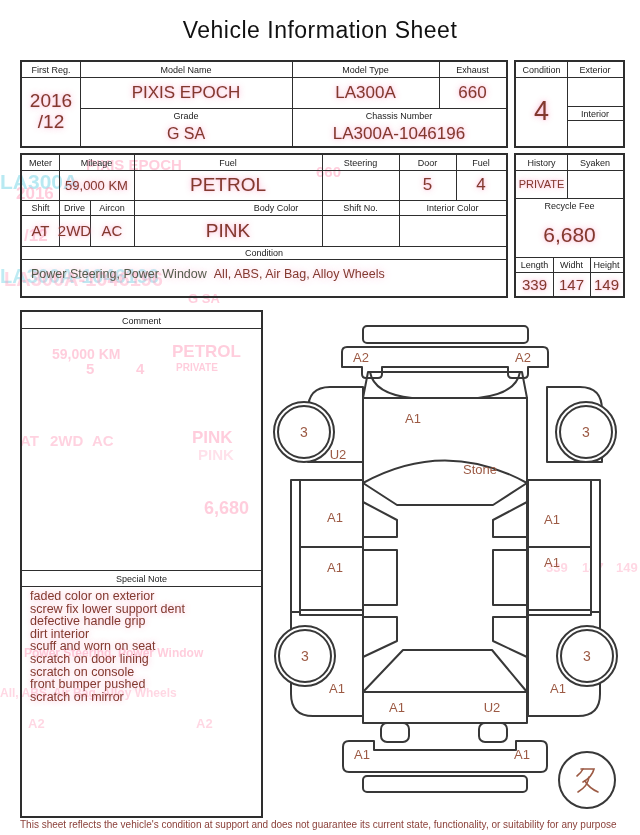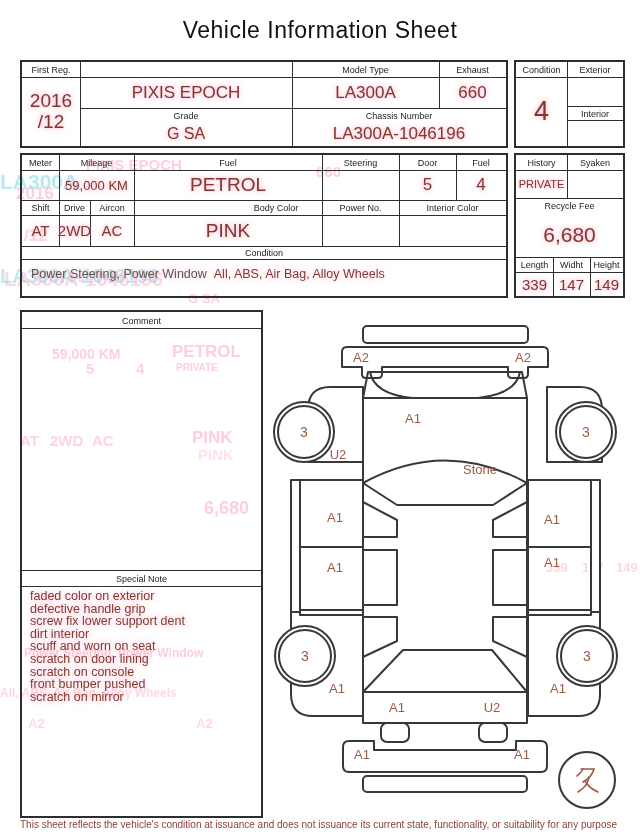--- a/index.html
+++ b/index.html
@@ -61,20 +61,21 @@
     <div class="ln" style="left:0;top:15px;width:484px;height:1px;"></div>
     <div class="ln" style="left:58px;top:46px;width:426px;height:1px;"></div>
     <div class="ln" style="left:58px;top:0;width:1px;height:84px;"></div>
     <div class="ln" style="left:270px;top:0;width:1px;height:84px;"></div>
     <div class="ln" style="left:417px;top:0;width:1px;height:46px;"></div>
     <div class="hdr" style="left:0;top:1px;width:58px;height:13px;">First Reg.</div>
     <div class="val" style="left:0;top:16px;width:58px;height:66px;font-size:19px;line-height:21px;flex-direction:column;">
       <span>2016</span>
       <span>/12</span>
     </div>
+    <div class="hdr" style="left:58px;top:1px;width:212px;height:13px;">Model Name</div>
     <div class="val" style="left:58px;top:15px;width:212px;height:31px;font-size:17px;">PIXIS EPOCH</div>
     <div class="hdr" style="left:270px;top:1px;width:147px;height:13px;">Model Type</div>
     <div class="val" style="left:270px;top:15px;width:147px;height:31px;font-size:17px;">LA300A</div>
     <div class="hdr" style="left:417px;top:1px;width:67px;height:13px;">Exhaust</div>
     <div class="val" style="left:417px;top:15px;width:67px;height:31px;font-size:17px;">660</div>
     <div class="hdr" style="left:58px;top:47px;width:212px;height:13px;">Grade</div>
     <div class="val" style="left:58px;top:60px;width:212px;height:24px;font-size:16px;">G SA</div>
     <div class="hdr" style="left:270px;top:47px;width:214px;height:13px;">Chassis Number</div>
     <div class="val" style="left:270px;top:60px;width:214px;height:24px;font-size:17px;">LA300A-1046196</div>
   </div>
@@ -113,21 +114,21 @@
     <div class="val" style="left:0;top:15px;width:37px;height:30px;font-size:13px;"></div>
     <div class="val" style="left:37px;top:15px;width:75px;height:30px;font-size:13px;">59,000 KM</div>
     <div class="val" style="left:112px;top:15px;width:188px;height:30px;font-size:19px;">PETROL</div>
     <div class="val" style="left:300px;top:15px;width:77px;height:30px;font-size:13px;"></div>
     <div class="val" style="left:377px;top:15px;width:57px;height:30px;font-size:17px;">5</div>
     <div class="val" style="left:434px;top:15px;width:50px;height:30px;font-size:17px;">4</div>
     <div class="hdr" style="left:0;top:46px;width:37px;height:13px;">Shift</div>
     <div class="hdr" style="left:37px;top:46px;width:31px;height:13px;">Drive</div>
     <div class="hdr" style="left:68px;top:46px;width:44px;height:13px;">Aircon</div>
     <div class="hdr" style="left:112px;top:46px;width:188px;height:13px;padding-left:48px;">Body Color</div>
-    <div class="hdr" style="left:300px;top:46px;width:77px;height:13px;">Power No.</div>
+    <div class="hdr" style="left:300px;top:46px;width:77px;height:13px;">Shift No.</div>
     <div class="hdr" style="left:377px;top:46px;width:107px;height:13px;">Interior Color</div>
     <div class="val" style="left:0;top:60px;width:37px;height:31px;font-size:15px;">AT</div>
     <div class="val" style="left:37px;top:60px;width:31px;height:31px;font-size:15px;">2WD</div>
     <div class="val" style="left:68px;top:60px;width:44px;height:31px;font-size:15px;">AC</div>
     <div class="val" style="left:112px;top:60px;width:188px;height:31px;font-size:19px;">PINK</div>
     <div class="val" style="left:300px;top:60px;width:77px;height:31px;font-size:13px;"></div>
     <div class="val" style="left:377px;top:60px;width:107px;height:31px;font-size:13px;"></div>
     <div class="hdr" style="left:0;top:92px;width:484px;height:12px;">Condition</div>
     <div class="abs" style="left:9px;top:109px;width:470px;">
       <span class="equip1" style="text-shadow:0 0 6px rgba(250,165,200,.7);">Power Steering, Power Window</span><span class="equip2" style="text-shadow:0 0 6px rgba(250,165,200,.7);">All, ABS, Air Bag, Alloy Wheels</span>
@@ -158,22 +159,22 @@
 
   <div class="box" style="left:20px;top:310px;width:243px;height:508px;">
     <div class="ln" style="left:0;top:16px;width:239px;height:1px;"></div>
     <div class="hdr" style="left:0;top:2px;width:239px;height:13px;">Comment</div>
     <div class="val" style="left:4px;top:20px;width:231px;height:16px;font-size:11px;"></div>
     <div class="ln" style="left:0;top:258px;width:239px;height:1px;"></div>
     <div class="ln" style="left:0;top:274px;width:239px;height:1px;"></div>
     <div class="hdr" style="left:0;top:260px;width:239px;height:13px;">Special Note</div>
     <div id="notes">
       <div>faded color on exterior</div>
+      <div>screw fix lower support dent</div>
       <div>defective handle grip</div>
-      <div>screw fix lower support dent</div>
       <div>dirt interior</div>
       <div>scuff and worn on seat</div>
       <div>scratch on door lining</div>
       <div>scratch on console</div>
       <div>front bumper pushed</div>
       <div>scratch on mirror</div>
     </div>
   </div>
 
   <svg class="abs" style="left:270px;top:310px;" width="370" height="512" viewBox="0 0 370 512">
@@ -256,14 +257,14 @@
       <text x="288" y="383">A1</text>
       <text x="35" y="351" font-size="14">3</text>
       <text x="317" y="351" font-size="14">3</text>
       <text x="127" y="402">A1</text>
       <text x="222" y="402">U2</text>
       <text x="92" y="449">A1</text>
       <text x="252" y="449">A1</text>
     </g>
   </svg>
 
-  <div id="disclaimer">This sheet reflects the vehicle's condition at issuance and does not issuance its current state, functionality, or suitability for any purpose</div>
+  <div id="disclaimer">This sheet reflects the vehicle's condition at support and does not guarantee its current state, functionality, or suitability for any purpose</div>
 </div>
 
 </body></html>

